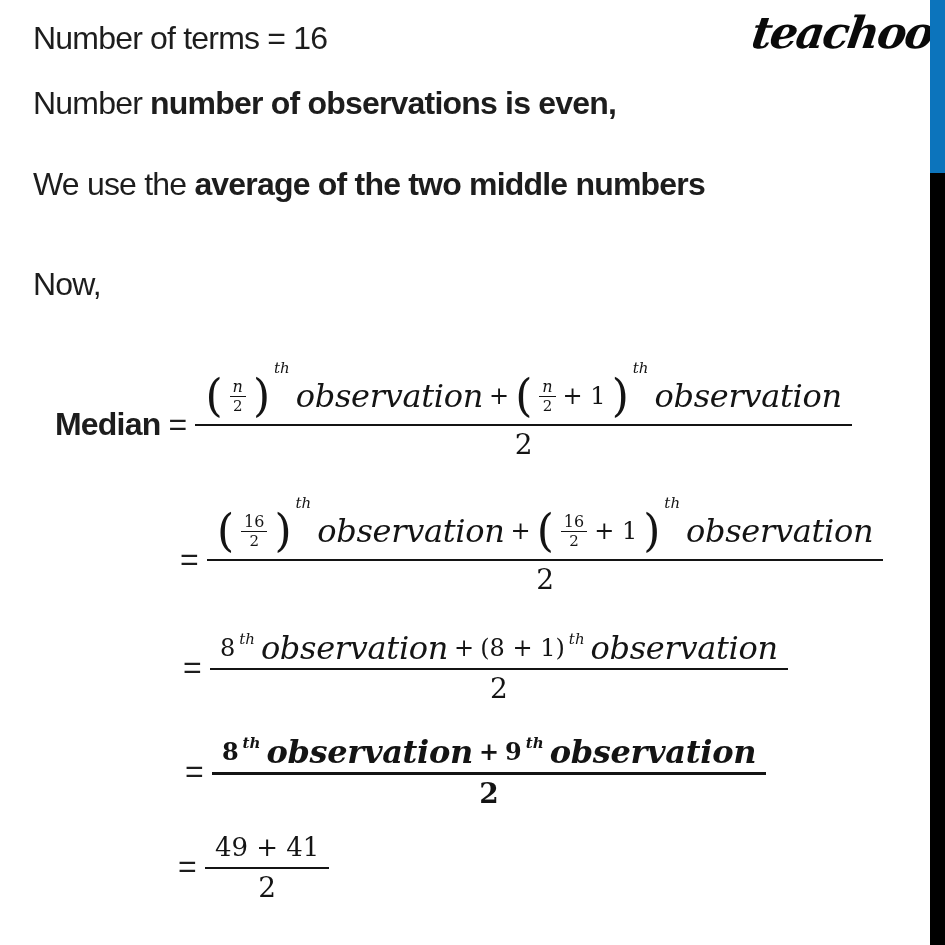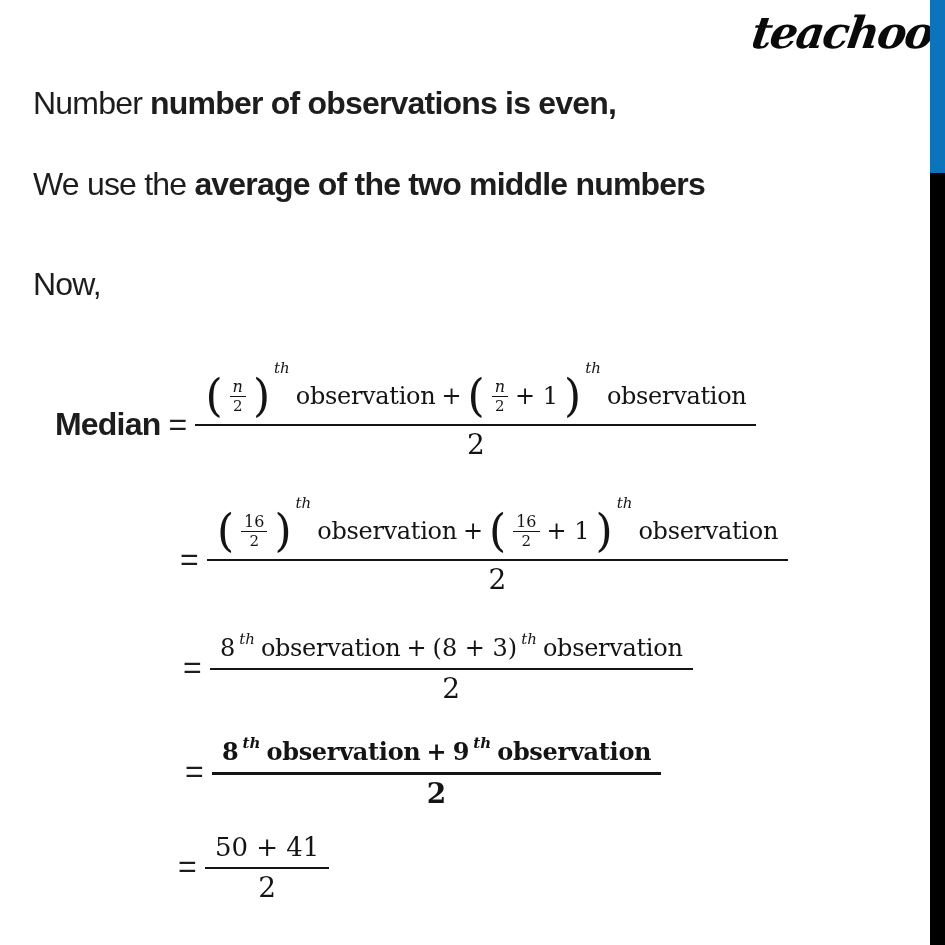--- a/index.html
+++ b/index.html
@@ -37,40 +37,41 @@
   .lhs-deep { margin-top:35px; }
   .lhs-shallow { margin-top:18px; }
   .frac { display:inline-flex; flex-direction:column; align-items:center; }
   .num { display:flex; align-items:center; gap:6px; padding:0 10px 5px 10px; }
   .num-tall  { height:51px; }
   .num-short { height:35px; }
   .denrow { align-self:stretch; border-top:2.5px solid #141414;
             display:flex; justify-content:center; }
   .den { font-size:28px; line-height:30px; padding-top:4px; }
   .tok   { font-size:24px; line-height:28px; }
-  .word  { font-size:24px; line-height:28px; letter-spacing:-0.3px; }
+  .word  { font-size:32px; line-height:28px; font-style:italic; letter-spacing:-0.3px; }
   .paren { font-size:44px; line-height:46px; font-weight:400; }
   .sup-high { font-size:15px; font-style:italic; align-self:flex-start;
               margin:-14px 0 0 -2px; }
   .sup-rel  { font-size:15px; font-style:italic; position:relative; top:-9px;
               margin-left:-2px; }
   .ifrac { display:inline-flex; flex-direction:column; align-items:center;
            font-size:16px; line-height:17px; padding:0 1px; }
   .ifrac .itop { font-style:italic; padding:0 3px; }
   .ifrac .ibar { align-self:stretch; border-top:1.6px solid #141414; margin:1px 0; }
   .ifrac .ibot { font-size:15px; }
   .eq-bold .tok, .eq-bold .word, .eq-bold .sup-rel, .eq-bold .den { font-weight:700; }
   .eq-bold .denrow { border-top-width:3px; }
   .expr26 { font-size:26px; line-height:30px; }
 </style>
 </head>
 <body>
 
 <div class="canvas">
 
+  <div class="body-line l1"><span>Number of terms = 16</span></div>
 
   <div class="body-line l2"><span>Number </span><b>number of observations is even,</b></div>
 
   <div class="body-line l3"><span>We use the </span><b>average of the two middle numbers</b></div>
 
   <div class="body-line lnow">Now,</div>
 
   <div class="logo">teachoo</div>
   <div class="bar-blue" style="background:#0c74bc"></div>
   <div class="bar-black"></div>
@@ -139,21 +140,21 @@
   </div>
 
   <div class="eq" style="left:183px; top:633px;">
     <div class="lhs lhs-shallow">=</div>
     <div class="frac">
       <div class="num num-short">
         <span class="tok">8</span>
         <span class="sup-rel">th</span>
         <span class="word">observation</span>
         <span class="tok">+</span>
-        <span class="tok">(8 + 3)</span>
+        <span class="tok">(8 + 1)</span>
         <span class="sup-rel">th</span>
         <span class="word">observation</span>
       </div>
       <div class="denrow">
         <span class="den">2</span>
       </div>
     </div>
   </div>
 
   <div class="eq eq-bold" style="left:185px; top:737px;">
@@ -171,21 +172,21 @@
       <div class="denrow">
         <span class="den">2</span>
       </div>
     </div>
   </div>
 
   <div class="eq" style="left:178px; top:832px;">
     <div class="lhs lhs-shallow">=</div>
     <div class="frac">
       <div class="num num-short">
-        <span class="tok expr26">50 + 41</span>
+        <span class="tok expr26">49 + 41</span>
       </div>
       <div class="denrow">
         <span class="den">2</span>
       </div>
     </div>
   </div>
 
 </div>
 
 </body></html>

